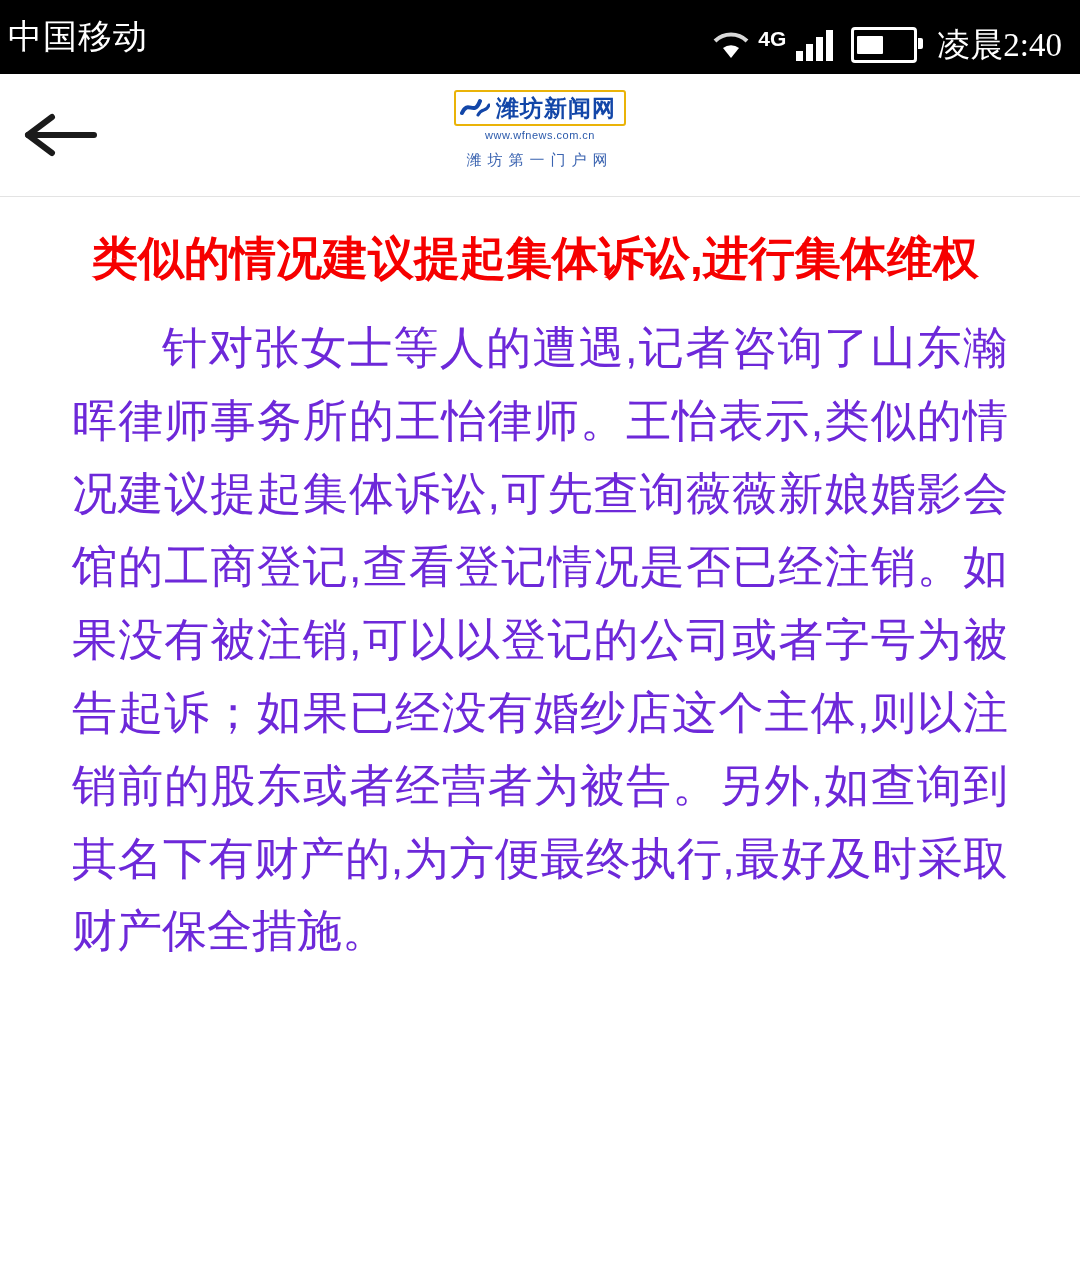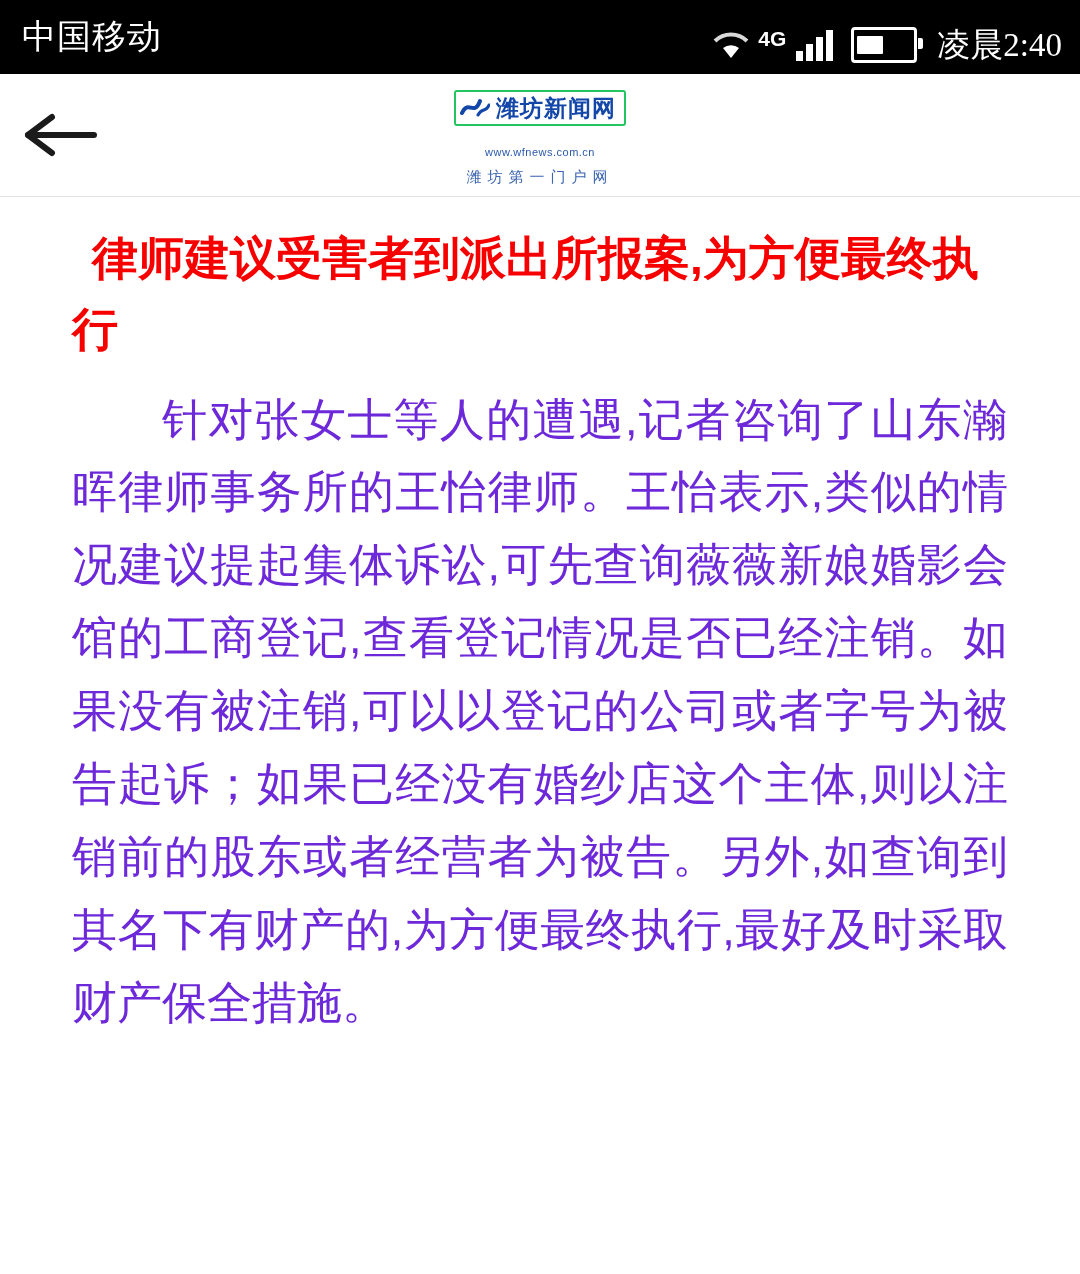--- a/index.html
+++ b/index.html
@@ -16,21 +16,21 @@
   }
 
   
   .status-bar {
     height: 74px;
     background: #000000;
     color: #ffffff;
     display: flex;
     align-items: center;
     justify-content: space-between;
-    padding: 0 18px 0 22px;
+    padding: 0 18px 0 8px;
     box-sizing: border-box;
   }
   .carrier {
     font-size: 34px;
     letter-spacing: 1px;
     color: #ffffff;
   }
   .status-right {
     display: flex;
     align-items: center;
@@ -123,41 +123,41 @@
     left: 50%;
     transform: translateX(-50%);
     top: 16px;
     width: 260px;
     text-align: center;
   }
   .logo-badge {
     display: inline-flex;
     align-items: center;
     gap: 6px;
-    border: 2px solid #22c55e;
+    border: 2px solid #eab308;
     padding: 3px 8px 3px 4px;
     border-radius: 3px;
     background: #ffffff;
   }
   .logo-mark {
     width: 30px;
     height: 26px;
   }
   .logo-title {
     font-size: 23px;
     color: #1246a8;
     font-weight: bold;
     letter-spacing: 1px;
     line-height: 1;
   }
   .logo-url {
     font-size: 11px;
     color: #2a59ab;
     letter-spacing: 0.5px;
-    margin-top: 20px;
+    margin-top: 3px;
   }
   .logo-slogan {
     font-size: 15px;
     color: #3a63b0;
     letter-spacing: 6px;
     margin-top: 10px;
     font-family: Liberation Serif, serif;
   }
 
   
@@ -227,17 +227,17 @@
         </svg>
       </span>
       <span class="logo-title">潍坊新闻网</span>
     </div>
     <div class="logo-url">www.wfnews.com.cn</div>
     <div class="logo-slogan">潍坊第一门户网</div>
   </div>
 </div>
 
 <div class="article">
-  <h1 class="article-title">律师建议受害者到派出所报案,为方便最终执行</h1>
+  <h1 class="article-title">类似的情况建议提起集体诉讼,进行集体维权</h1>
   <div class="article-body">
     <p>针对张女士等人的遭遇,记者咨询了山东瀚晖律师事务所的王怡律师。王怡表示,类似的情况建议提起集体诉讼,可先查询薇薇新娘婚影会馆的工商登记,查看登记情况是否已经注销。如果没有被注销,可以以登记的公司或者字号为被告起诉；如果已经没有婚纱店这个主体,则以注销前的股东或者经营者为被告。另外,如查询到其名下有财产的,为方便最终执行,最好及时采取财产保全措施。</p>
   </div>
 </div>
 
 </body></html>

